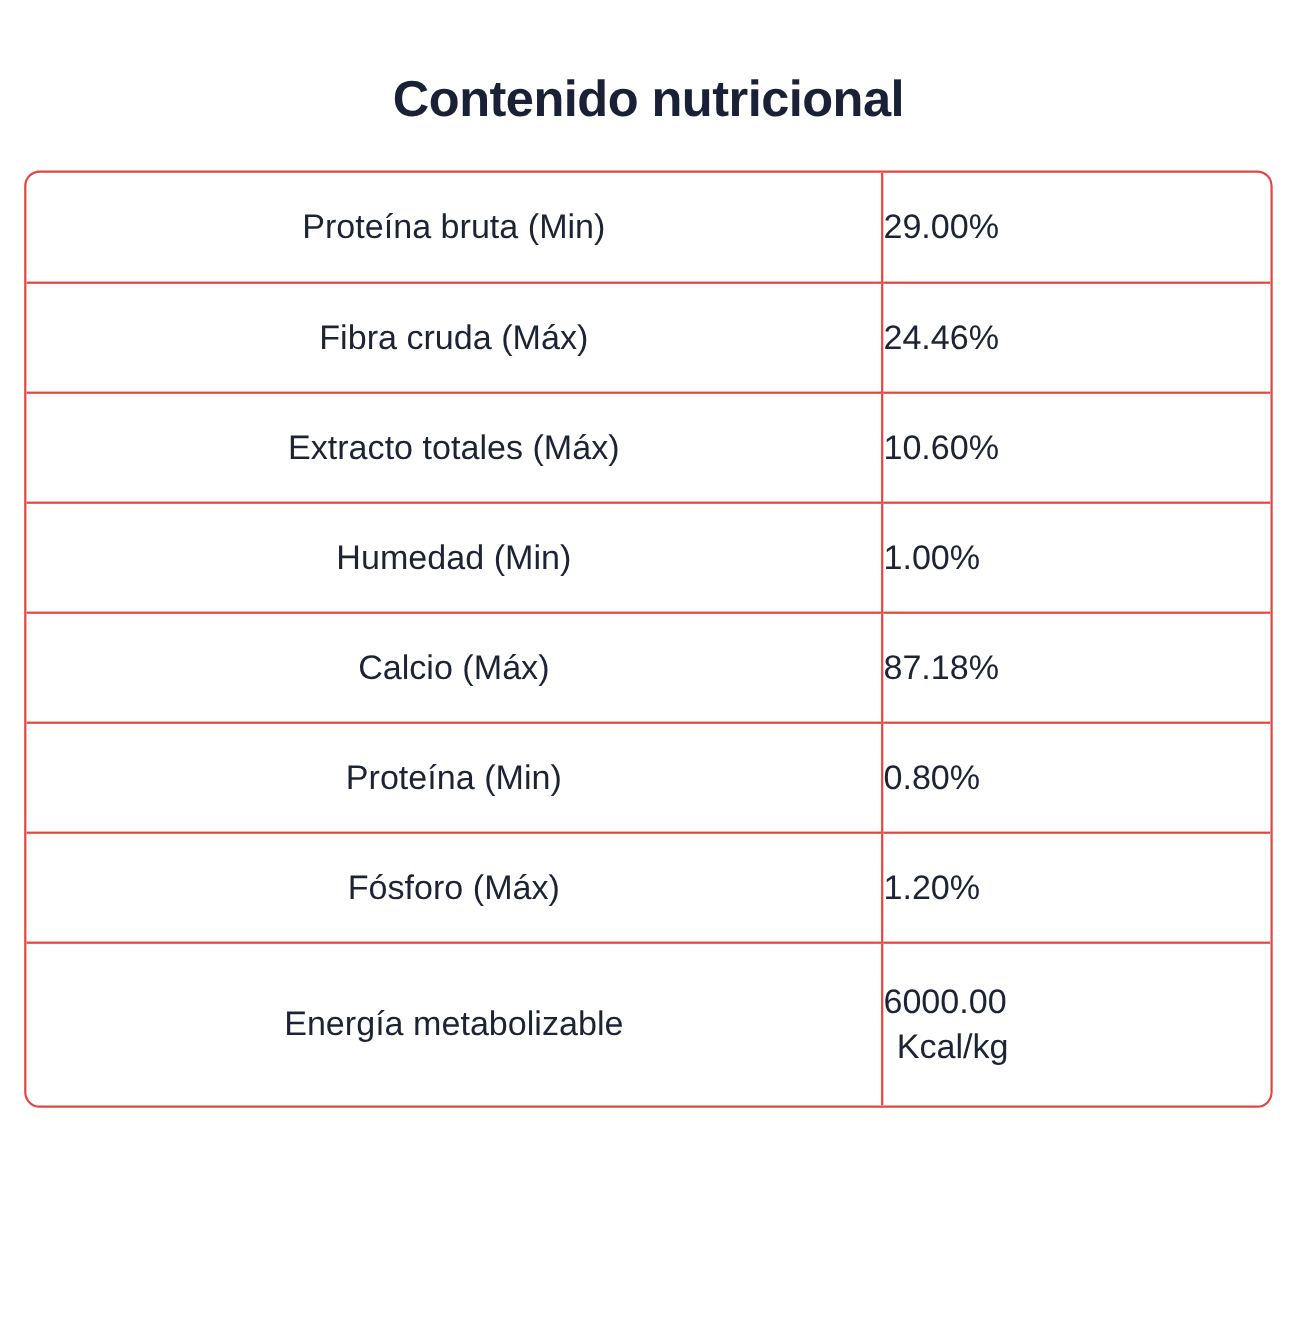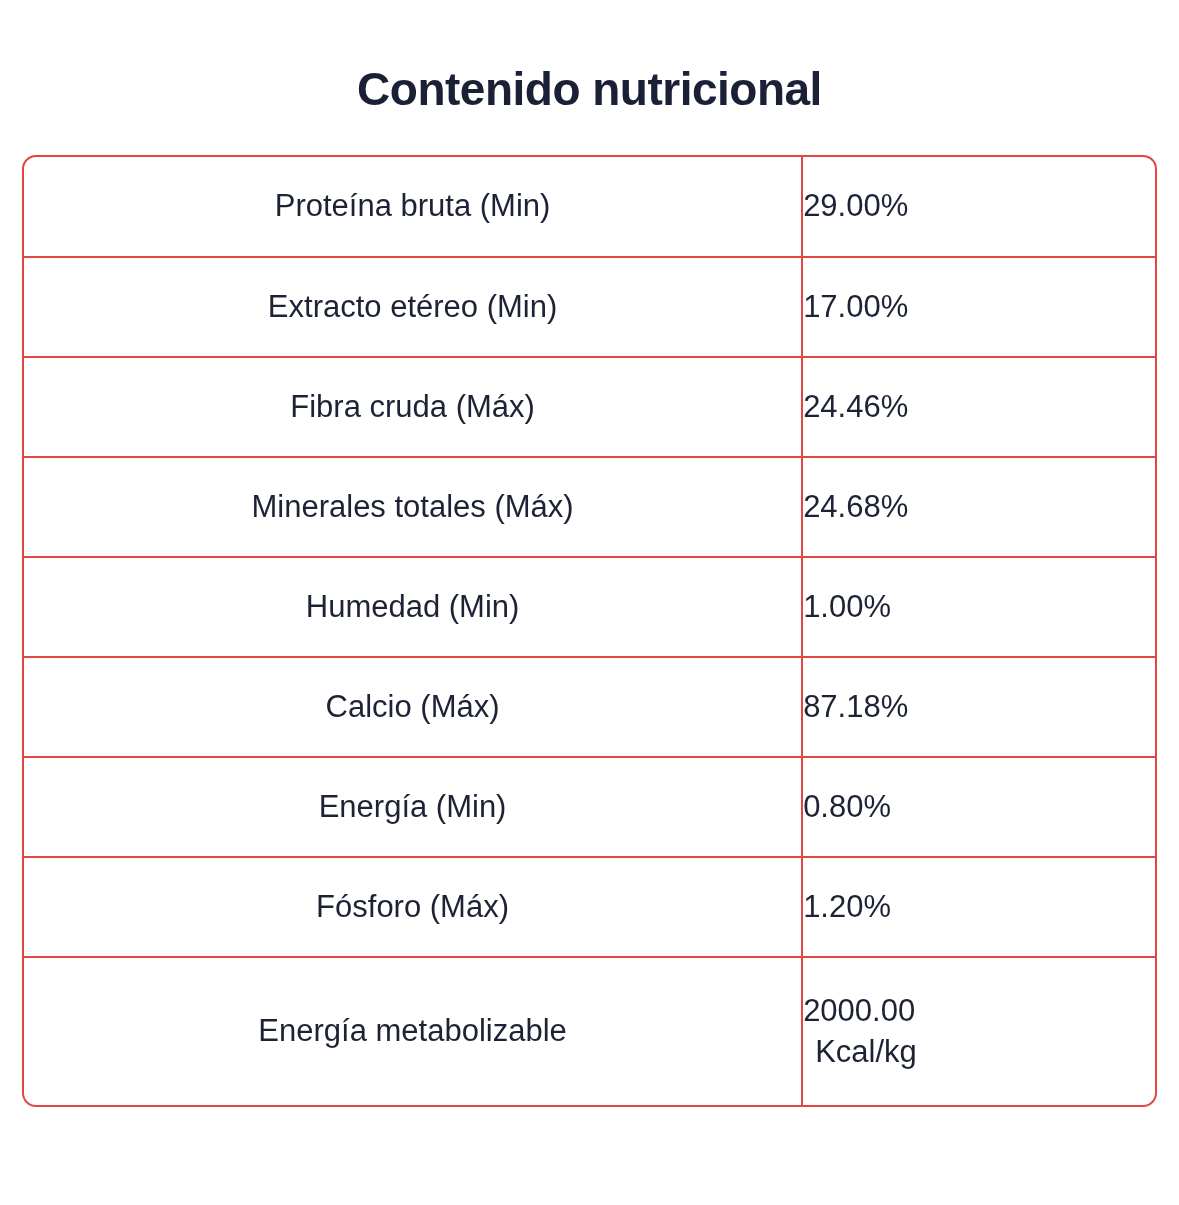--- a/index.html
+++ b/index.html
@@ -95,74 +95,68 @@
     <table class="nutrition">
       <tbody>
 
         <tr>
           <td class="label">Proteína bruta (Min)</td>
           <td class="value">
             <span>29.00%</span>
           </td>
         </tr>
 
-        <tr>
-          <td class="label">Extracto etéreo (Min)</td>
-          <td class="value">
-            <span>17.00%</span>
-          </td>
-        </tr>
 
         <tr>
           <td class="label">Fibra cruda (Máx)</td>
           <td class="value">
             <span>24.46%</span>
           </td>
         </tr>
 
         <tr>
-          <td class="label">Minerales totales (Máx)</td>
+          <td class="label">Extracto totales (Máx)</td>
           <td class="value">
-            <span>24.68%</span>
+            <span>10.60%</span>
           </td>
         </tr>
 
 
         <tr>
           <td class="label">Humedad (Min)</td>
           <td class="value">
             <span>1.00%</span>
           </td>
         </tr>
 
         <tr>
           <td class="label">Calcio (Máx)</td>
           <td class="value">
             <span>87.18%</span>
           </td>
         </tr>
 
         <tr>
-          <td class="label">Energía (Min)</td>
+          <td class="label">Proteína (Min)</td>
           <td class="value">
             <span>0.80%</span>
           </td>
         </tr>
 
         <tr>
           <td class="label">Fósforo (Máx)</td>
           <td class="value">
             <span>1.20%</span>
           </td>
         </tr>
 
         <tr class="tall">
           <td class="label">Energía metabolizable</td>
           <td class="value">
-            <span>2000.00</span>
+            <span>6000.00</span>
             <span class="unit">Kcal/kg</span>
           </td>
         </tr>
 
       </tbody>
     </table>
   </div>
 
 </div>
 

